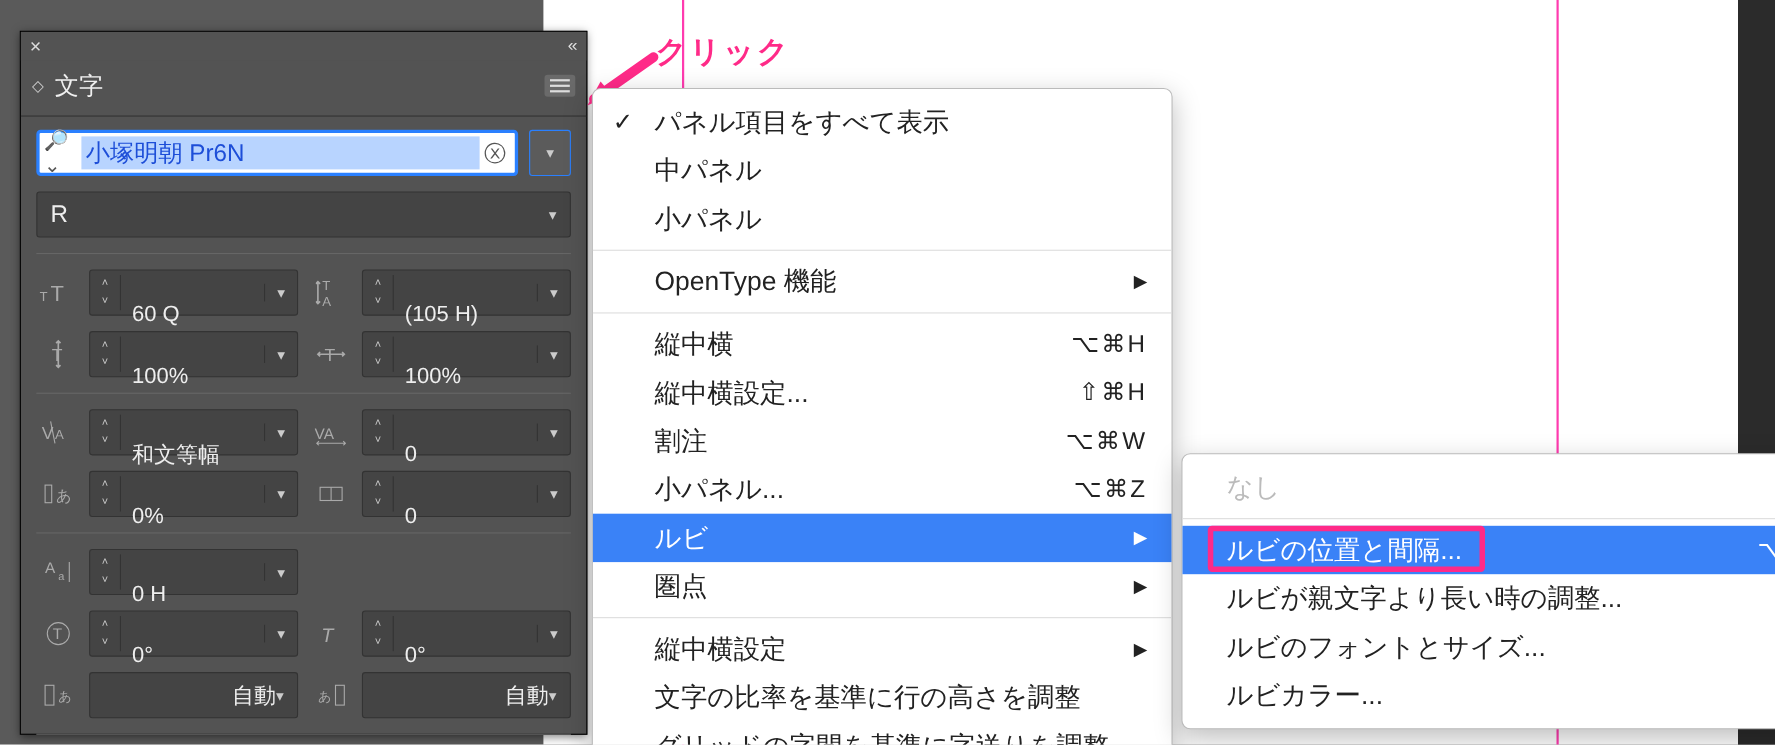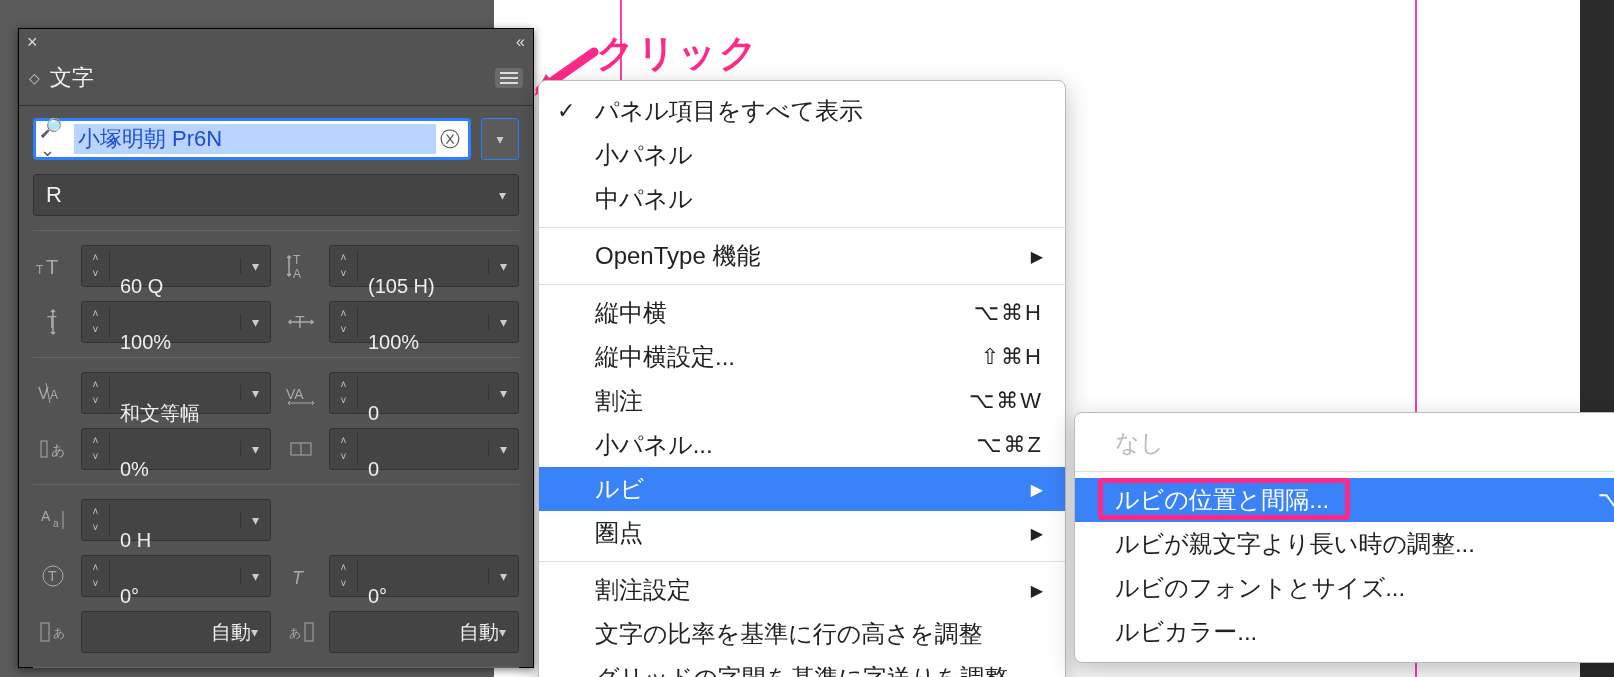--- a/index.html
+++ b/index.html
@@ -144,21 +144,21 @@
   .mitem .shortcut { color:#222; font-size:22px; letter-spacing:2px; }
   .mitem.hl { background:#3a82f7; color:#fff; }
   .mitem.hl .shortcut, .mitem.hl .arrow { color:#fff; }
   .mitem.dis { color:#bbb; }
   .msep { height:1px; background:#ddd; margin:6px 0; }
   .menu2 .mitem { padding-left:40px; }
 
   
   .clicklabel {
     position:absolute; left:596px; top:28px;
-    color:#ff2a88; font-size:38px; font-weight:700;
+    color:#ff2a88; font-size:28px; font-weight:700;
     letter-spacing:2px;
   }
   .arrow-svg {
     position:absolute; left:530px; top:46px; width:70px; height:56px;
   }
 
   .highlight-box {
     position:absolute;
     border:5px solid #ff2a88; border-radius:4px;
     pointer-events:none;
@@ -451,24 +451,24 @@
   <path d="M64 6 L10 44" stroke="#ff2a88" stroke-width="9" stroke-linecap="round"></path>
   <path d="M4 50 L26 40 L16 28 Z" fill="#ff2a88"></path>
 </svg>
 
 <div class="menu menu1" id="menu1">
     <div class="mitem">
       <span class="check">✓</span>
       <span>パネル項目をすべて表示</span>
     </div>
     <div class="mitem">
+      <span>中パネル</span>
+    </div>
+    <div class="mitem">
       <span>小パネル</span>
-    </div>
-    <div class="mitem">
-      <span>中パネル</span>
     </div>
     <div class="msep"></div>
     <div class="mitem">
       <span>OpenType 機能</span>
       <span class="arrow">▶</span>
     </div>
     <div class="msep"></div>
     <div class="mitem">
       <span>縦中横</span>
       <span class="shortcut">⌥⌘H</span>
@@ -488,21 +488,21 @@
     <div class="mitem hl">
       <span>ルビ</span>
       <span class="arrow">▶</span>
     </div>
     <div class="mitem">
       <span>圏点</span>
       <span class="arrow">▶</span>
     </div>
     <div class="msep"></div>
     <div class="mitem">
-      <span>割注設定</span>
+      <span>縦中横設定</span>
       <span class="arrow">▶</span>
     </div>
     <div class="mitem">
       <span>文字の比率を基準に行の高さを調整</span>
     </div>
     <div class="mitem">
       <span>グリッドの字間を基準に字送りを調整</span>
     </div>
   </div>
 

